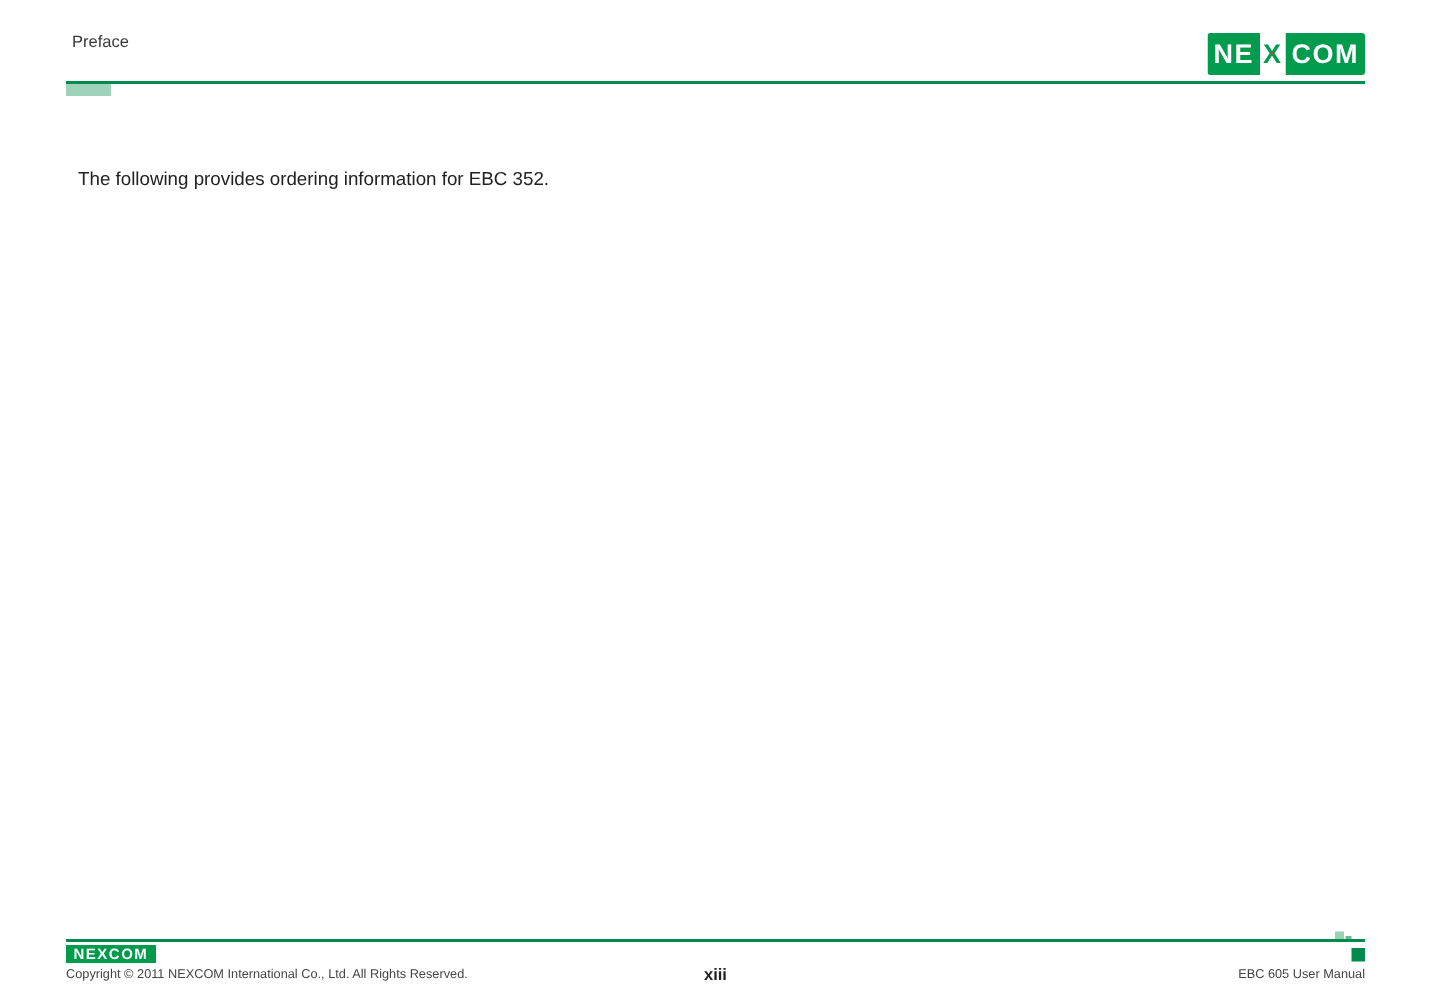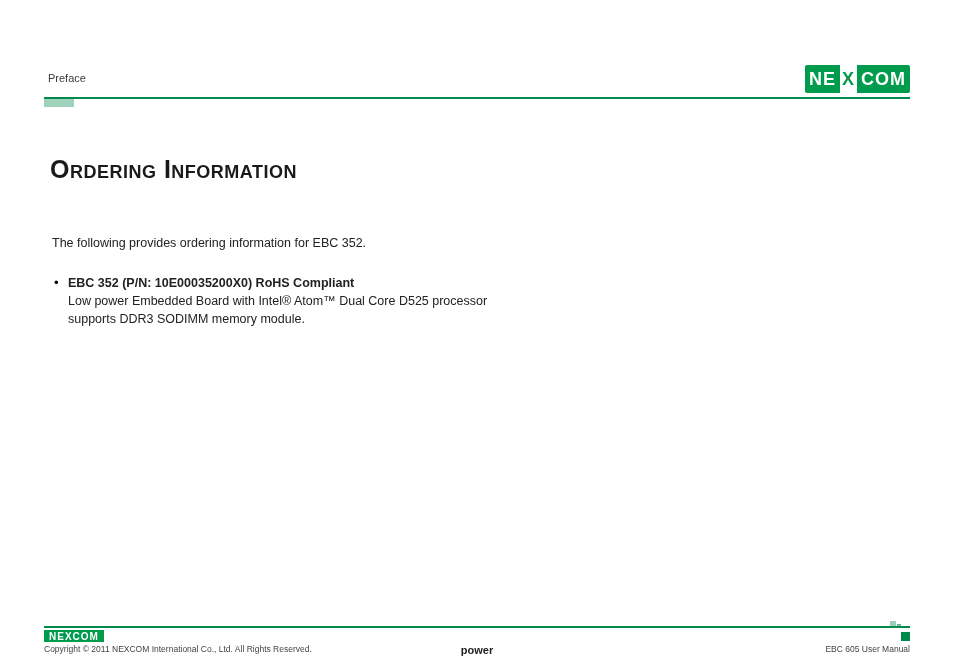--- a/index.html
+++ b/index.html
@@ -14,25 +14,24 @@
   .page {
     width: 100%;
     height: 100%;
     padding: 22px 44px 0 44px;
     display: flex;
     flex-direction: column;
   }
   .header-bar {
     display: flex;
     justify-content: space-between;
-    align-items: center;
+    align-items: flex-start;
     border-bottom: 2px solid #008a4b;
     padding-bottom: 4px;
     position: relative;
-    margin-top: 43px;
   }
   .header-label {
     font-size: 11px;
     font-weight: 400;
     color: #3a3a3a;
     padding-left: 4px;
     padding-bottom: 2px;
   }
   .logo {
     display: inline-flex;
@@ -171,42 +170,35 @@
       <span class="seg-x">
           <span>X</span>
           <span class="dot">•</span>
         </span>
       <span class="seg-com">COM</span>
     </span>
     <span class="tab-mark"></span>
   </div>
 
   <div class="content">
-    <h1 class="title">Ordering Information</h1>
     <p class="intro">The following provides ordering information for EBC 352.</p>
-    <ul class="ordering">
-      <li>
-        <span class="item-title">EBC 352 (P/N: 10E00035200X0) RoHS Compliant</span><br>
-        <span class="item-desc">Low power Embedded Board with Intel® Atom™ Dual Core D525 processor supports DDR3 SODIMM memory module.</span>
-      </li>
-    </ul>
   </div>
 
   <div class="footer-wrap">
     <div class="footer-bar">
       <span class="footer-logo">
         <span>NE</span>
           <span class="fx">X</span>
           <span>COM</span>
       </span>
       <span class="squares">
         <span class="sq sq1"></span>
           <span class="sq sq3"></span>
           <span class="sq sq2"></span>
       </span>
     </div>
     <div class="footer-meta" style="position:relative;">
       <span>Copyright © 2011 NEXCOM International Co., Ltd. All Rights Reserved.</span>
-      <span class="page-num">power</span>
+      <span class="page-num">xiii</span>
       <span class="right">EBC 605 User Manual</span>
     </div>
   </div>
 </div>
 
 </body></html>

